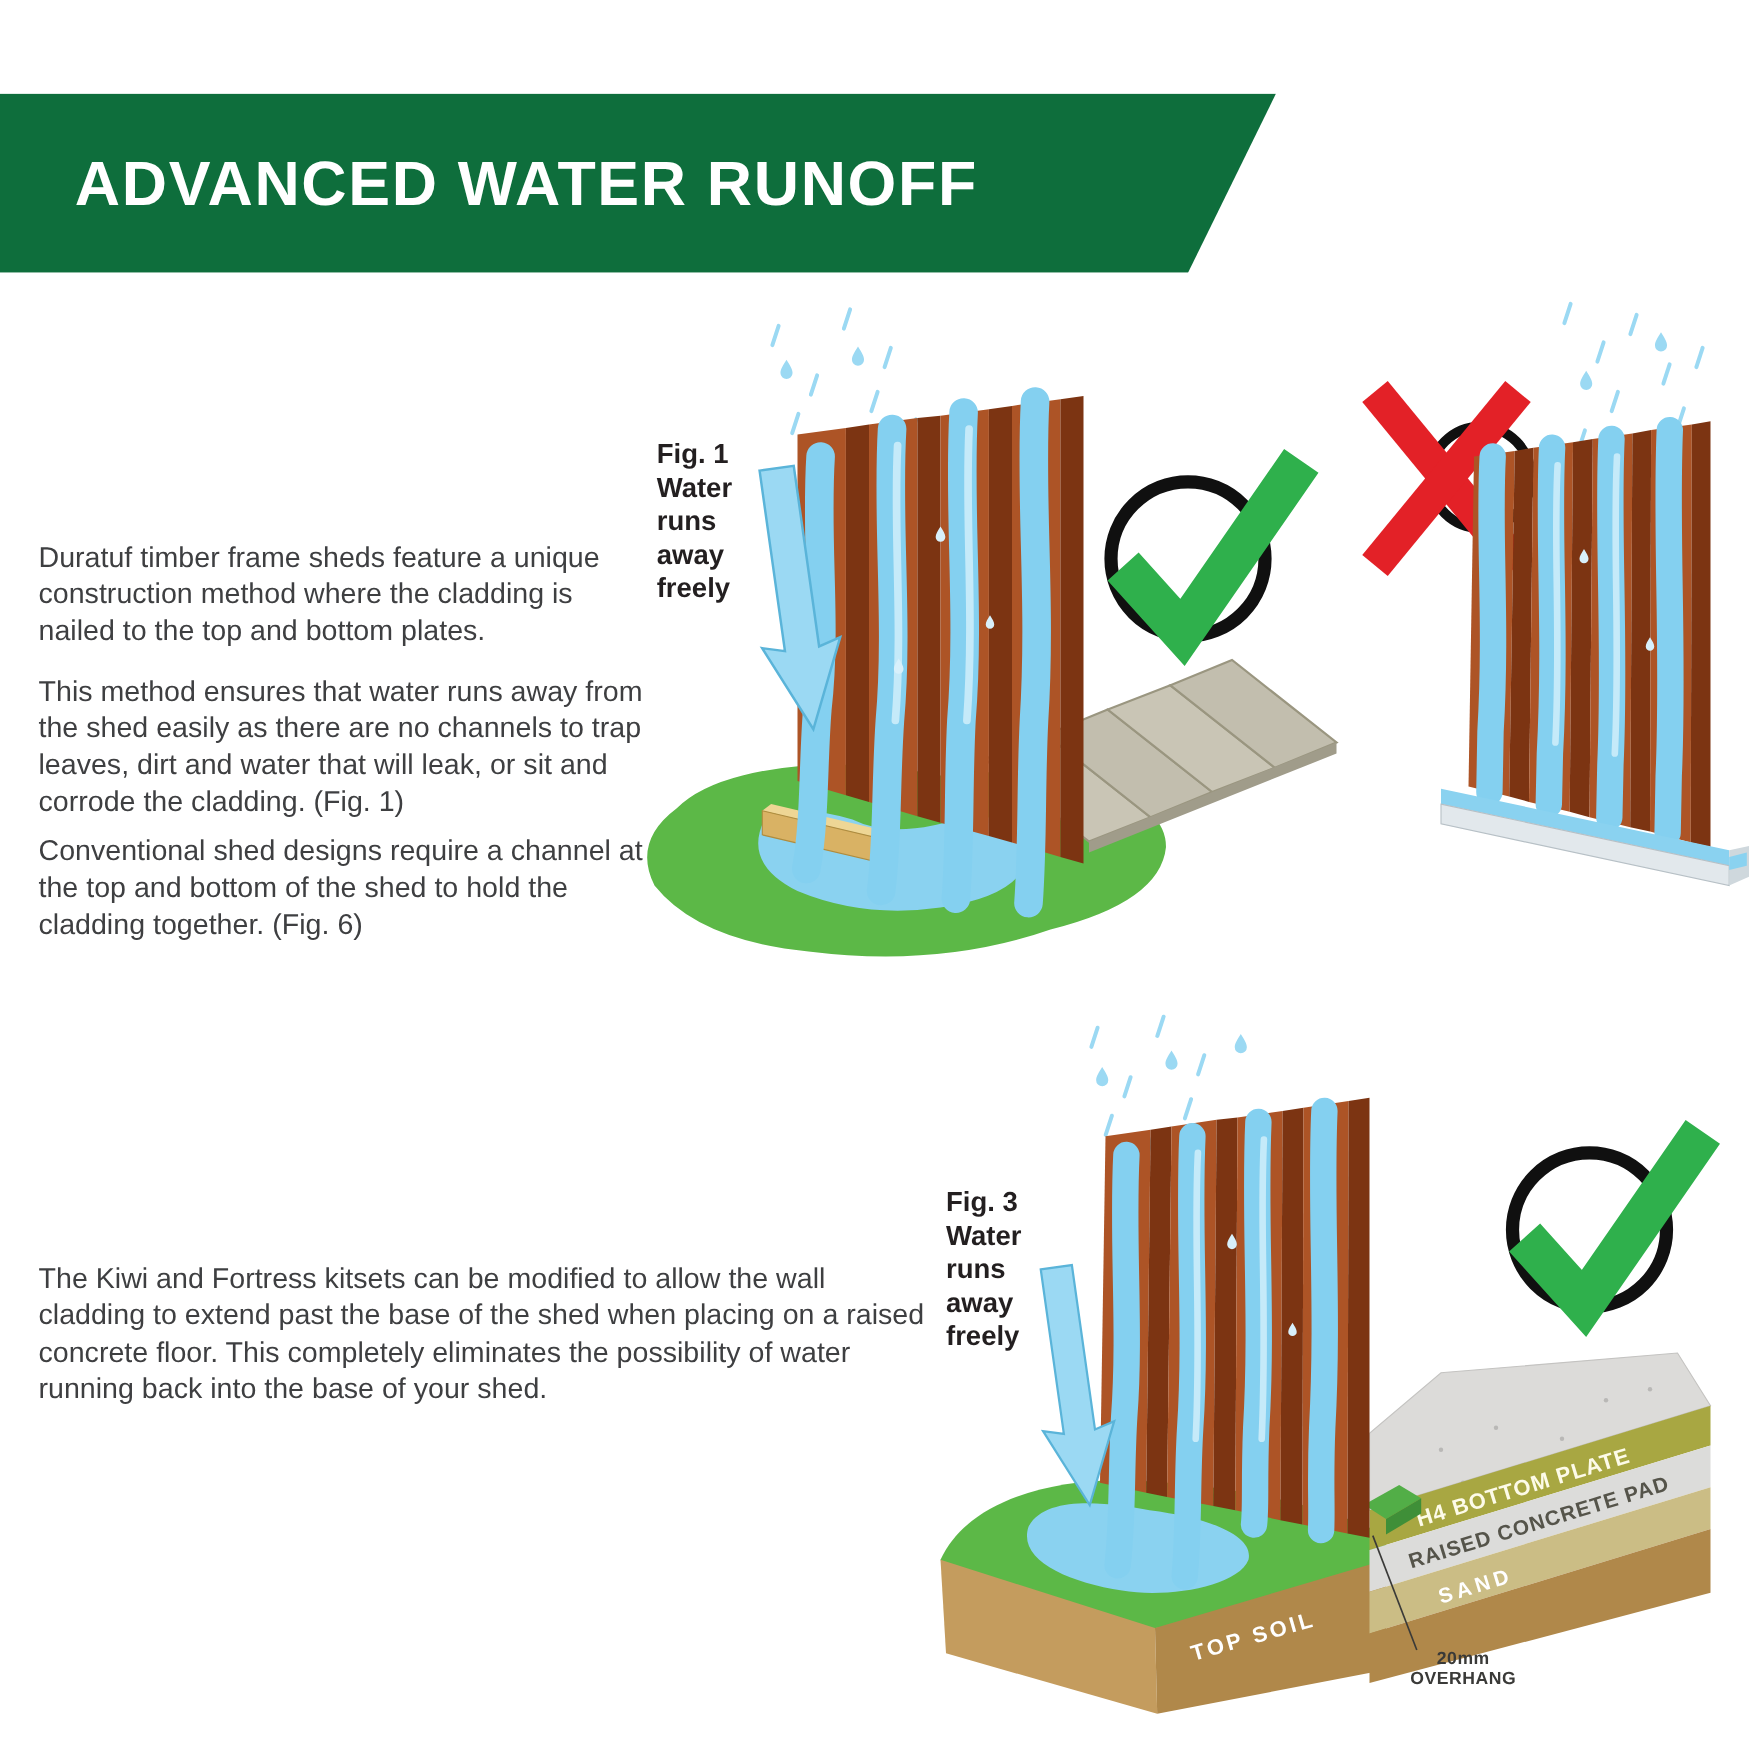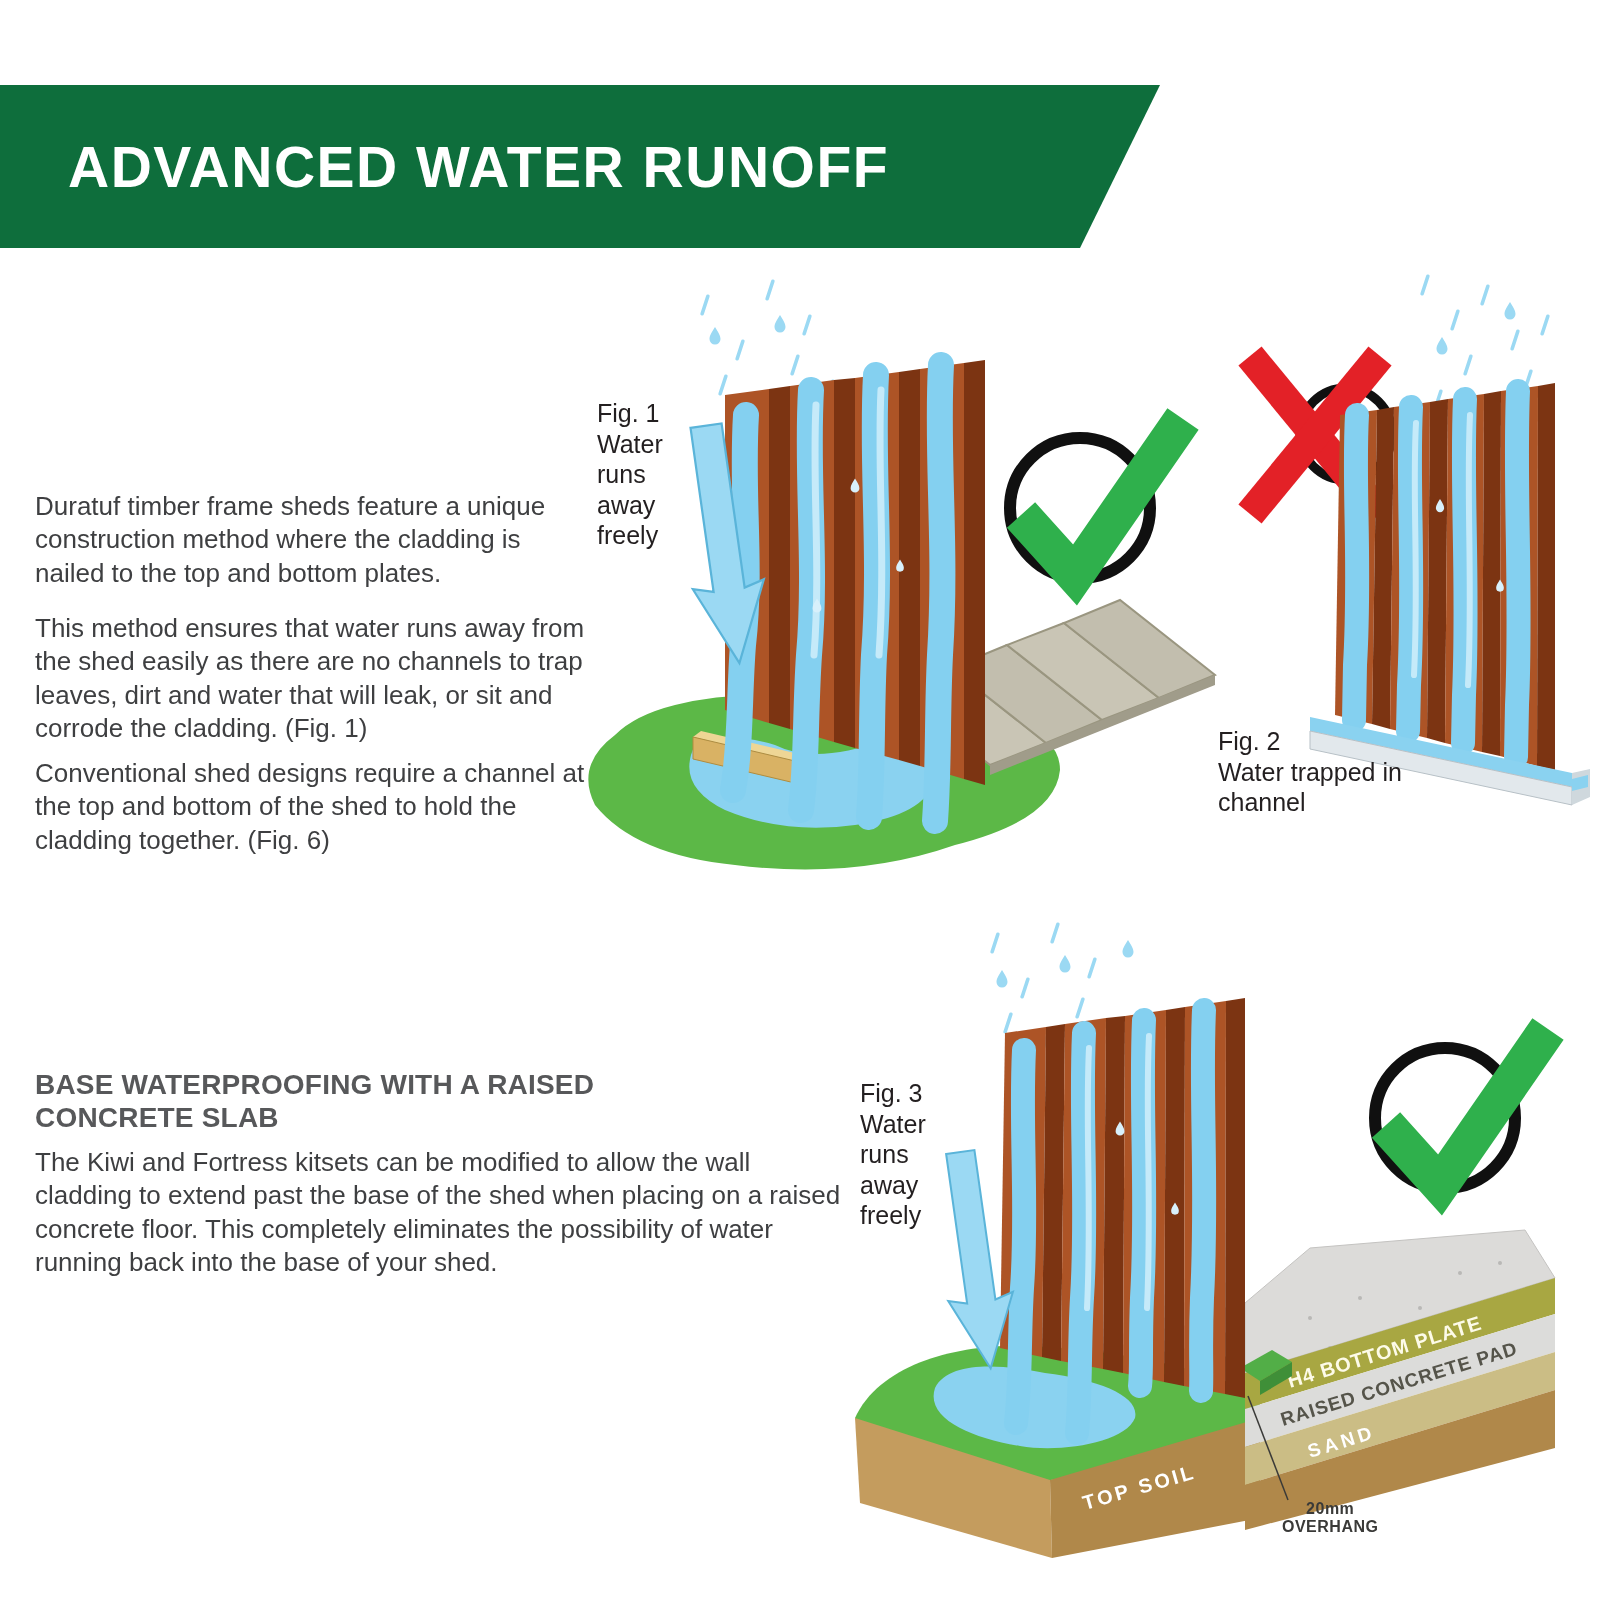--- a/index.html
+++ b/index.html
@@ -4,21 +4,21 @@
 <style>
   html,body{margin:0;padding:0;background:#fff;}
   body{font-family:"Liberation Sans", sans-serif;}
   #page{position:relative;width:1600px;height:1600px;background:#ffffff;overflow:hidden;}
   .pre{white-space:pre-line;}
   #banner{position:absolute;left:0;top:85px;width:1160px;height:163px;background:#0e6e3c;
     clip-path:polygon(0 0,100% 0,calc(100% - 80px) 100%,0 100%);display:flex;align-items:center;text-align:right;}
   #banner h1{margin:0 0 0 68px;font-size:57px;font-weight:bold;color:#ffffff;letter-spacing:1.5px;}
   .sec-heading{position:absolute;font-size:28px;font-weight:bold;color:#57585a;line-height:1.18;letter-spacing:.2px;}
   .body-p{position:absolute;font-size:26px;color:#3e3f41;line-height:1.28;}
-  .fig-label{position:absolute;font-size:25px;font-weight:normal;color:#231f20;line-height:1.22;z-index:5;}
+  .fig-label{position:absolute;font-size:25px;font-weight:bold;color:#231f20;line-height:1.22;z-index:5;}
   .small-note{position:absolute;font-size:16px;font-weight:bold;color:#3a3a38;line-height:1.15;letter-spacing:.5px;z-index:5;text-align:center;}
   svg.fig{position:absolute;}
   text{font-family:"Liberation Sans", sans-serif;}
 </style>
 </head>
 <body>
 
 <div id="page">
 
   <svg width="0" height="0" style="position:absolute" aria-hidden="true">
@@ -41,32 +41,27 @@
   </svg>
 
   <div id="banner">
     <h1>ADVANCED WATER RUNOFF</h1>
   </div>
 
   <div class="body-p" style="left:35px;top:490px;width:560px">Duratuf timber frame sheds feature a unique construction method where the cladding is nailed to the top and bottom plates.</div>
   <div class="body-p" style="left:35px;top:612px;width:560px">This method ensures that water runs away from the shed easily as there are no channels to trap leaves, dirt and water that will leak, or sit and corrode the cladding. (Fig. 1)</div>
   <div class="body-p" style="left:35px;top:757px;width:560px">Conventional shed designs require a channel at the top and bottom of the shed to hold the cladding together. (Fig. 6)</div>
 
-  <div class="sec-heading pre" style="left:35px;top:1068px;width:720px">BASE WATERPROOFING WITH A RAISED
-CONCRETE SLAB</div>
   <div class="body-p" style="left:35px;top:1146px;width:810px">The Kiwi and Fortress kitsets can be modified to allow the wall cladding to extend past the base of the shed when placing on a raised concrete floor. This completely eliminates the possibility of water running back into the base of your shed.</div>
 
   <div class="fig-label pre" style="left:597px;top:398px">Fig. 1
 Water
 runs
 away
 freely</div>
-  <div class="fig-label pre" style="left:1218px;top:726px">Fig. 2
-Water trapped in
-channel</div>
   <div class="fig-label pre" style="left:860px;top:1078px">Fig. 3
 Water
 runs
 away
 freely</div>
   <div class="small-note pre" style="left:1282px;top:1500px">20mm
 OVERHANG</div>
 
   <svg class="fig" style="left:555px;top:265px" width="680" height="650" viewBox="0 0 680 650">
     <g fill="#9bd9f3">

